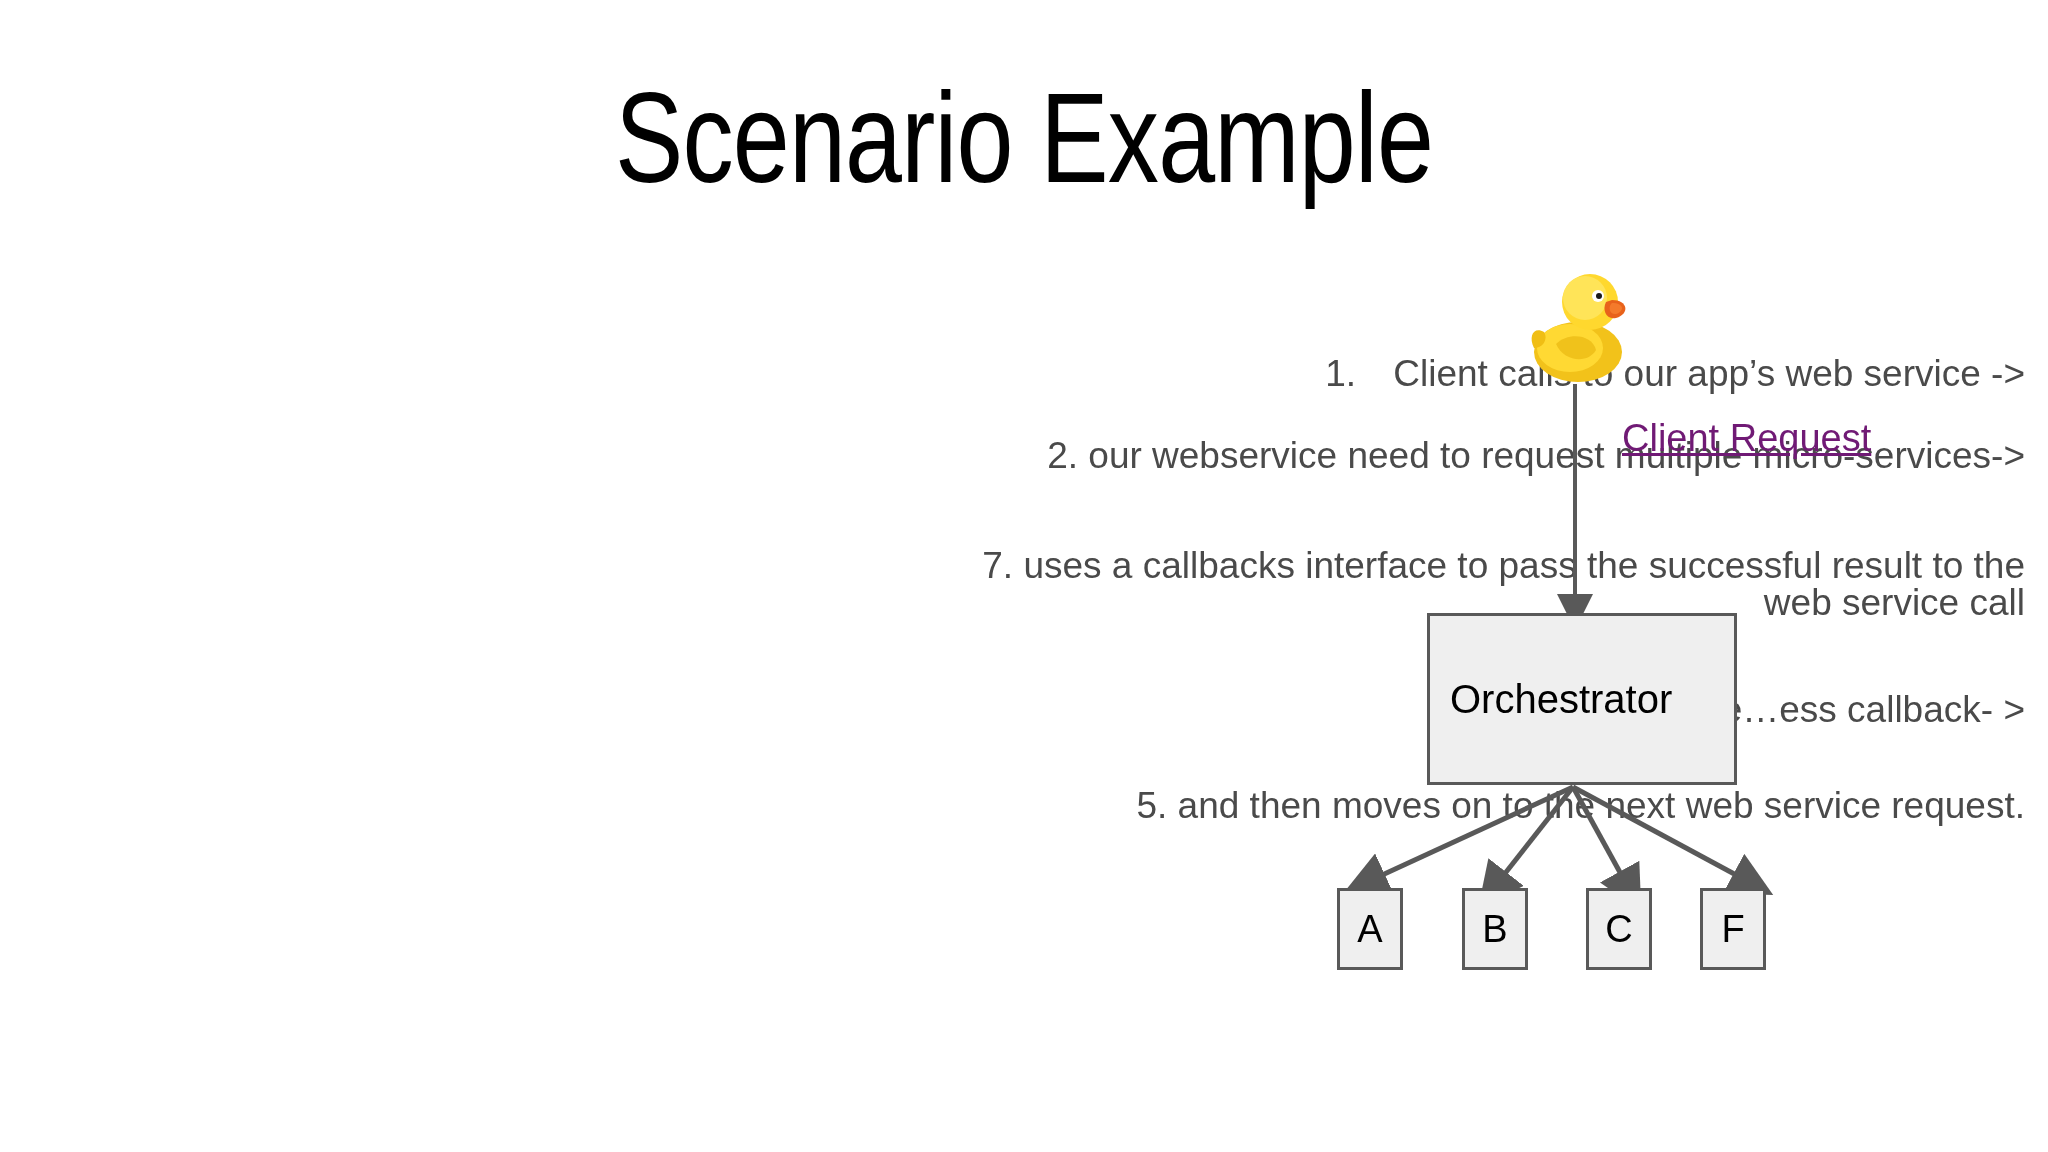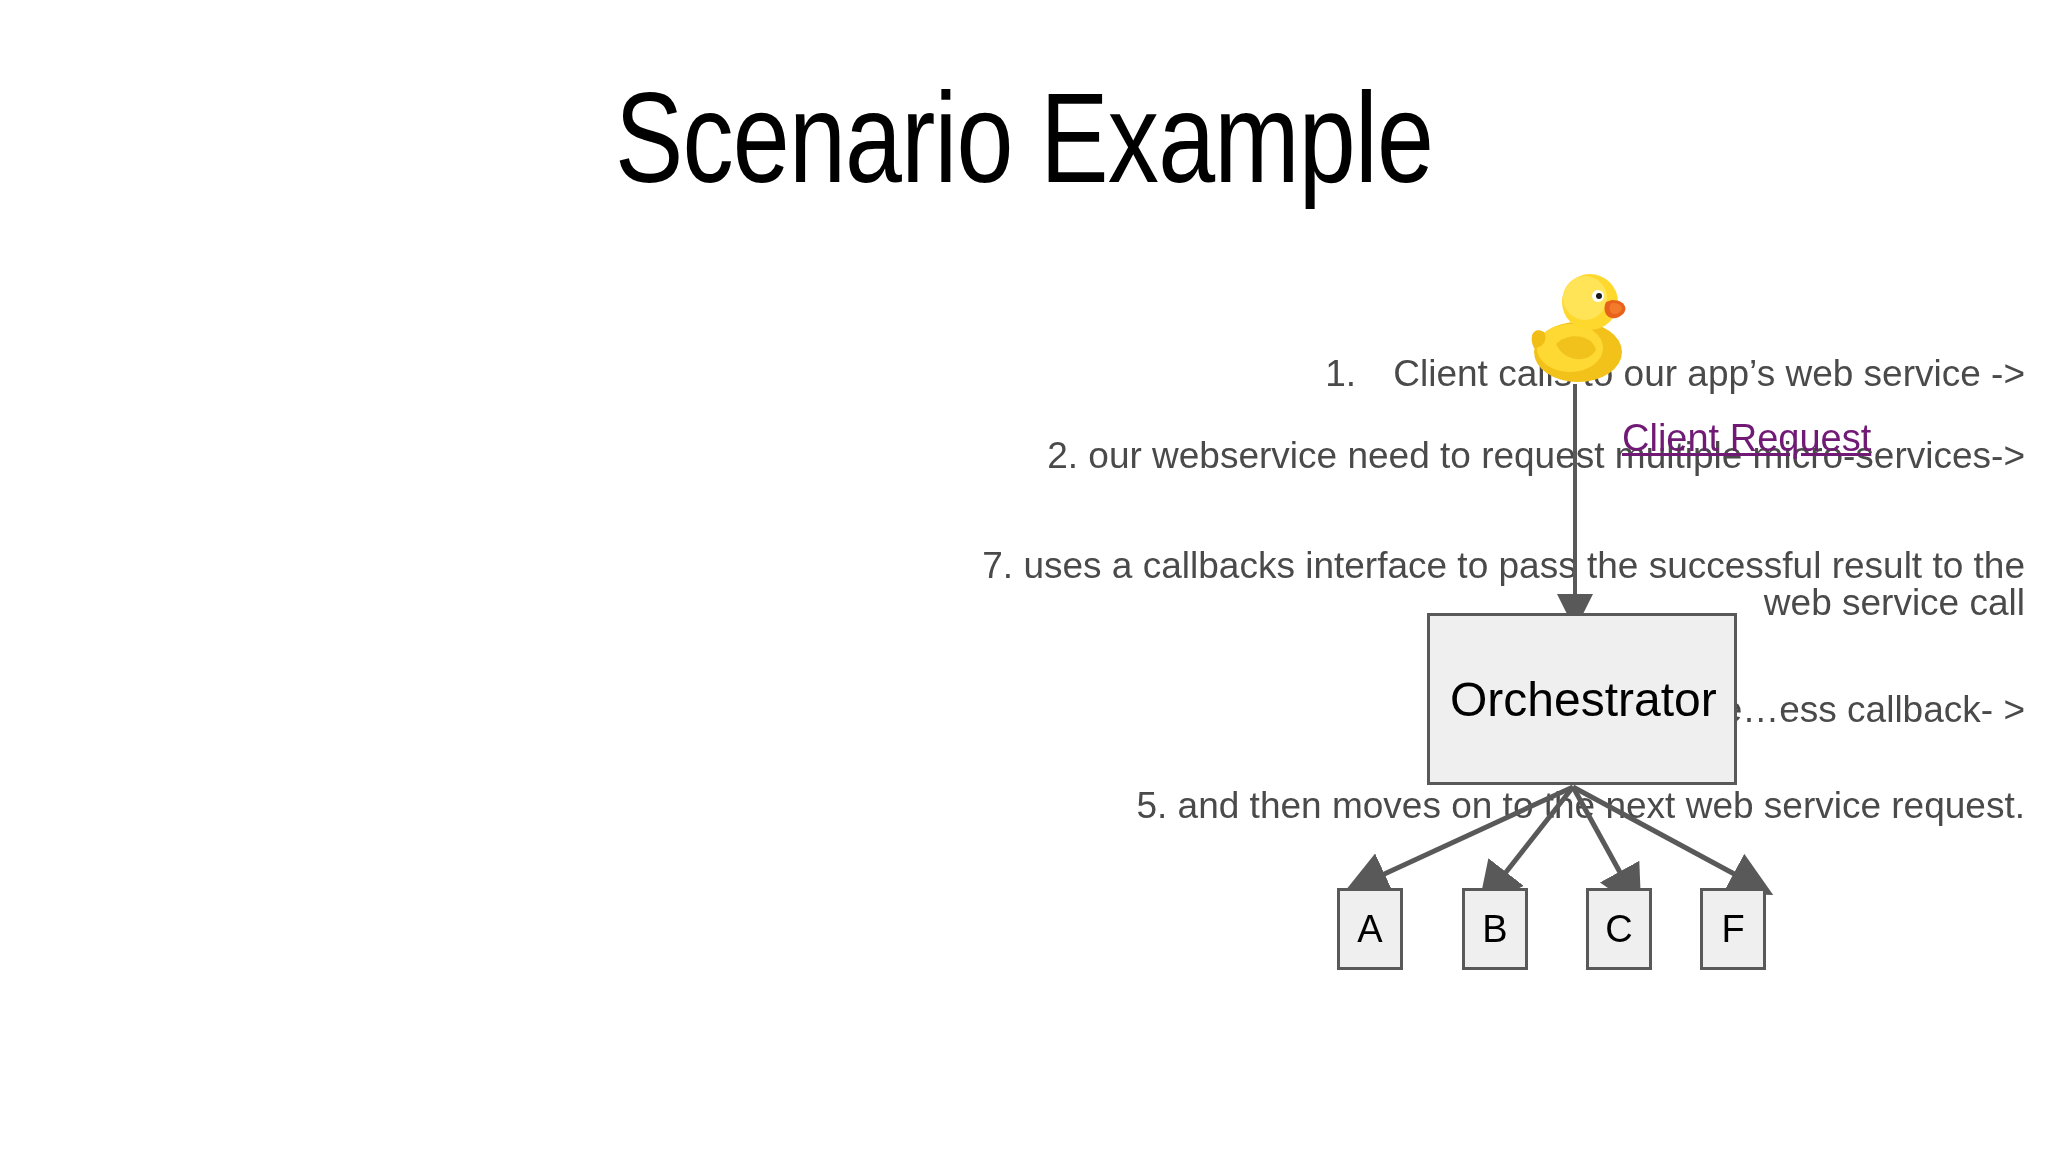--- a/index.html
+++ b/index.html
@@ -99,21 +99,21 @@
     align-items: center;
     color: #000000;
   }
   #orchestrator {
     left: 1427px;
     top: 613px;
     width: 310px;
     height: 172px;
     justify-content: flex-start;
     padding-left: 20px;
-    font-size: 48px;
+    font-size: 40px;
     z-index: 5;
   }
   .leaf-box {
     width: 66px;
     height: 82px;
     justify-content: center;
     font-size: 38px;
     z-index: 5;
   }
   #box-a { left: 1337px; top: 888px; }

